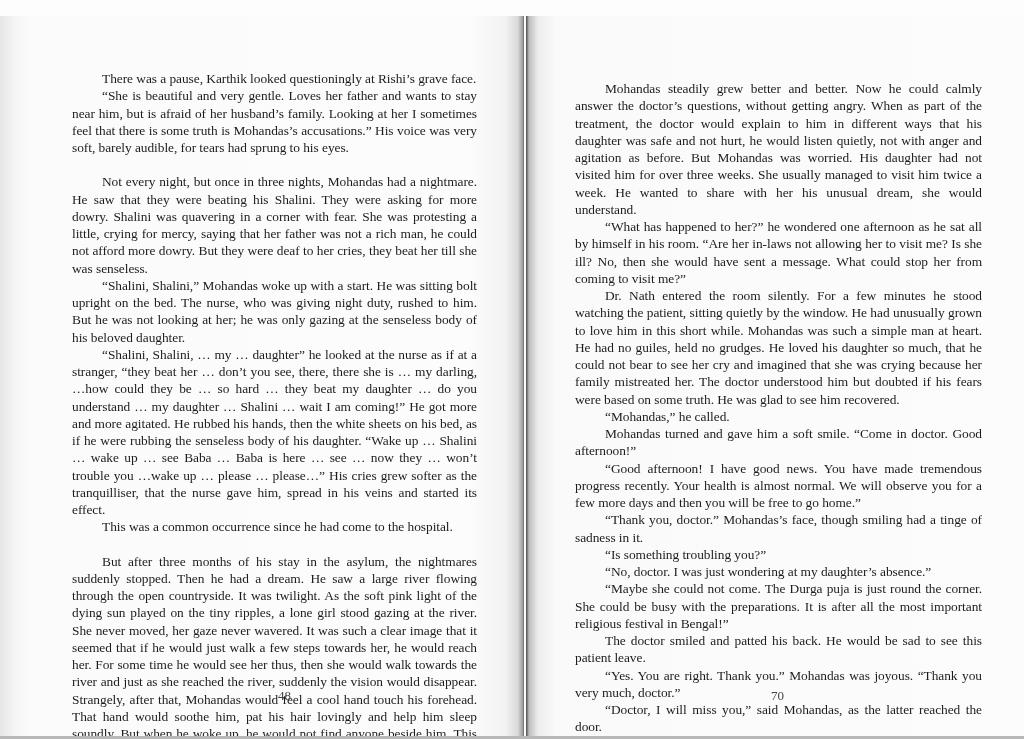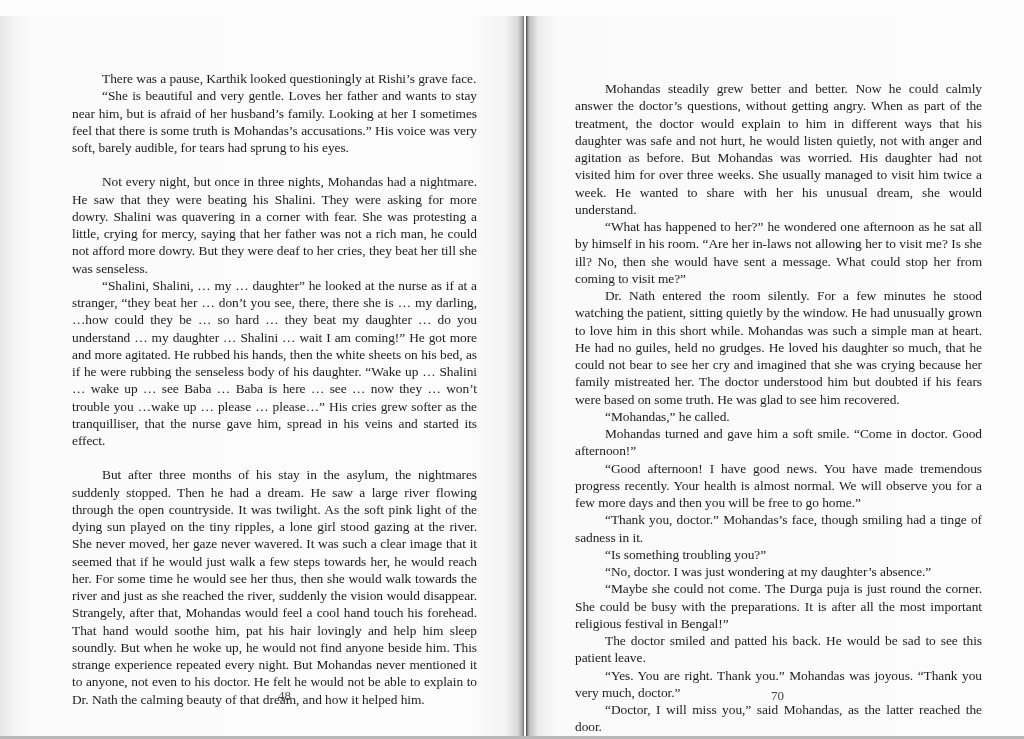--- a/index.html
+++ b/index.html
@@ -47,21 +47,23 @@
 </head>
 <body>
 
 <div class="spread">
 
   <div class="page page-left">
     <div class="text-block">
       <p>There was a pause, Karthik looked questioningly at Rishi’s grave face.</p>
       <p>“She is beautiful and very gentle. Loves her father and wants to stay near him, but is afraid of her husband’s family. Looking at her I sometimes feel that there is some truth is Mohandas’s accusations.” His voice was very soft, barely audible, for tears had sprung to his eyes.</p>
       <p class="gap">Not every night, but once in three nights, Mohandas had a nightmare. He saw that they were beating his Shalini. They were asking for more dowry. Shalini was quavering in a corner with fear. She was protesting a little, crying for mercy, saying that her father was not a rich man, he could not afford more dowry. But they were deaf to her cries, they beat her till she was senseless.</p>
+      <p>“Shalini, Shalini,” Mohandas woke up with a start. He was sitting bolt upright on the bed. The nurse, who was giving night duty, rushed to him. But he was not looking at her; he was only gazing at the senseless body of his beloved daughter.</p>
       <p>“Shalini, Shalini, … my … daughter” he looked at the nurse as if at a stranger, “they beat her … don’t you see, there, there she is … my darling, …how could they be … so hard … they beat my daughter … do you understand … my daughter … Shalini … wait I am coming!” He got more and more agitated. He rubbed his hands, then the white sheets on his bed, as if he were rubbing the senseless body of his daughter. “Wake up … Shalini … wake up … see Baba … Baba is here … see … now they … won’t trouble you …wake up … please … please…” His cries grew softer as the tranquilliser, that the nurse gave him, spread in his veins and started its effect.</p>
+      <p>This was a common occurrence since he had come to the hospital.</p>
       <p class="gap">But after three months of his stay in the asylum, the nightmares suddenly stopped. Then he had a dream. He saw a large river flowing through the open countryside. It was twilight. As the soft pink light of the dying sun played on the tiny ripples, a lone girl stood gazing at the river. She never moved, her gaze never wavered. It was such a clear image that it seemed that if he would just walk a few steps towards her, he would reach her. For some time he would see her thus, then she would walk towards the river and just as she reached the river, suddenly the vision would disappear. Strangely, after that, Mohandas would feel a cool hand touch his forehead. That hand would soothe him, pat his hair lovingly and help him sleep soundly. But when he woke up, he would not find anyone beside him. This strange experience repeated every night. But Mohandas never mentioned it to anyone, not even to his doctor. He felt he would not be able to explain to Dr. Nath the calming beauty of that dream, and how it helped him.</p>
     </div>
     <div class="page-number">48</div>
   </div>
 
   <div class="page page-right">
     <div class="text-block">
       <p>Mohandas steadily grew better and better. Now he could calmly answer the doctor’s questions, without getting angry. When as part of the treatment, the doctor would explain to him in different ways that his daughter was safe and not hurt, he would listen quietly, not with anger and agitation as before. But Mohandas was worried. His daughter had not visited him for over three weeks. She usually managed to visit him twice a week. He wanted to share with her his unusual dream, she would understand.</p>
       <p>“What has happened to her?” he wondered one afternoon as he sat all by himself in his room. “Are her in-laws not allowing her to visit me? Is she ill? No, then she would have sent a message. What could stop her from coming to visit me?”</p>
       <p>Dr. Nath entered the room silently. For a few minutes he stood watching the patient, sitting quietly by the window. He had unusually grown to love him in this short while. Mohandas was such a simple man at heart. He had no guiles, held no grudges. He loved his daughter so much, that he could not bear to see her cry and imagined that she was crying because her family mistreated her. The doctor understood him but doubted if his fears were based on some truth. He was glad to see him recovered.</p>

